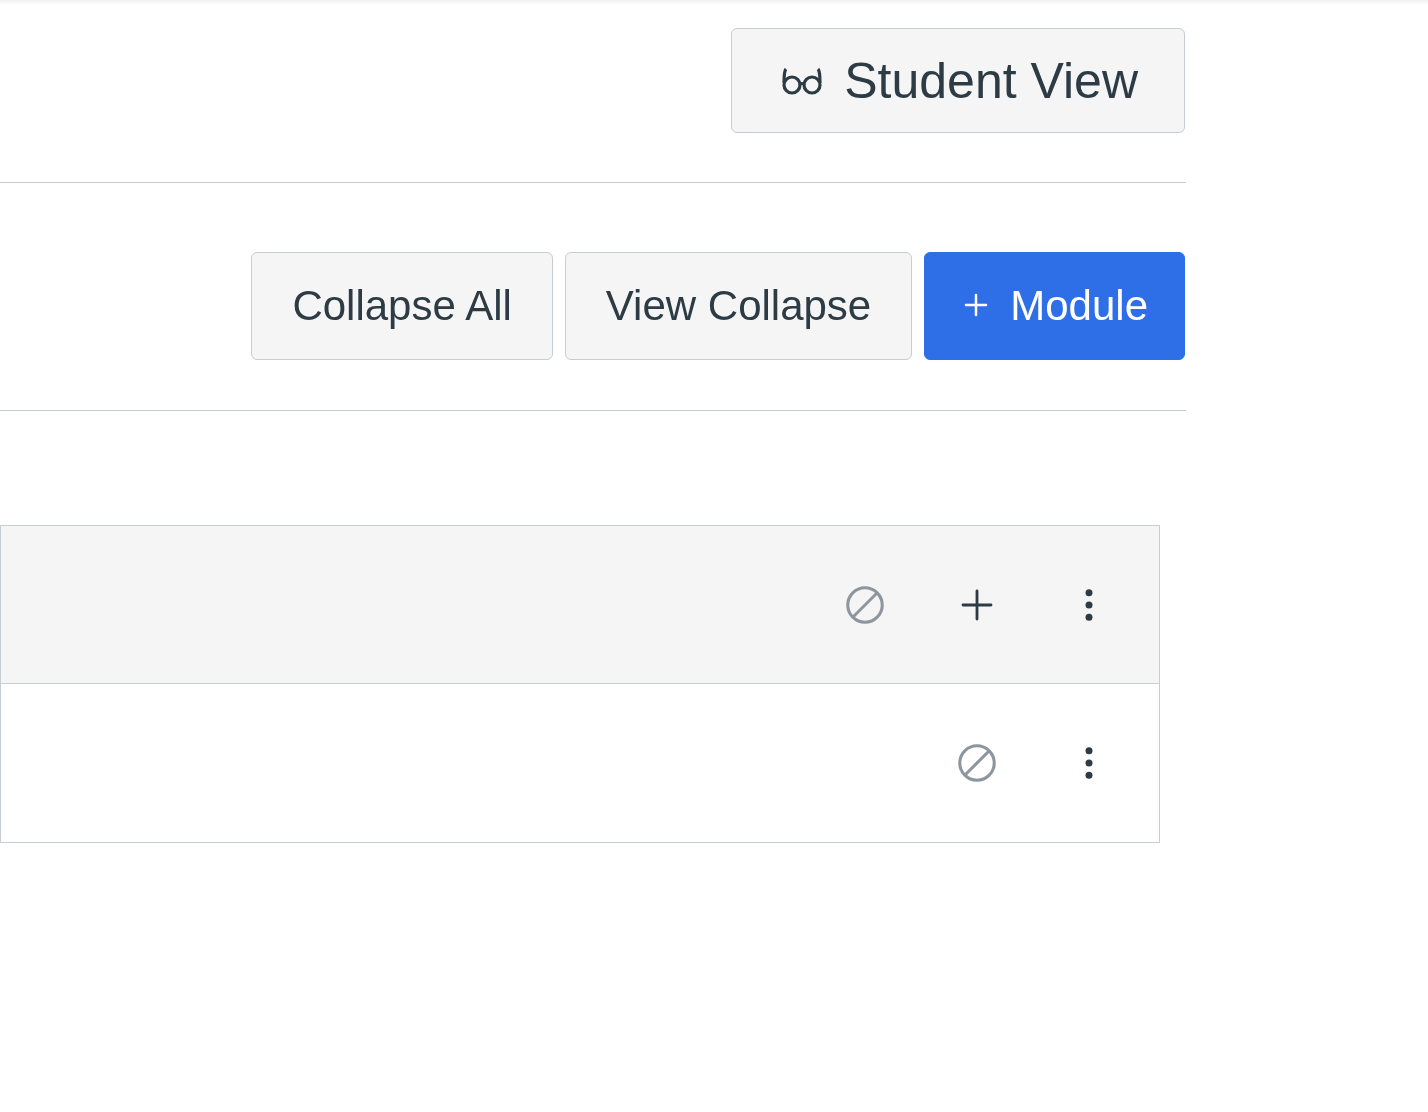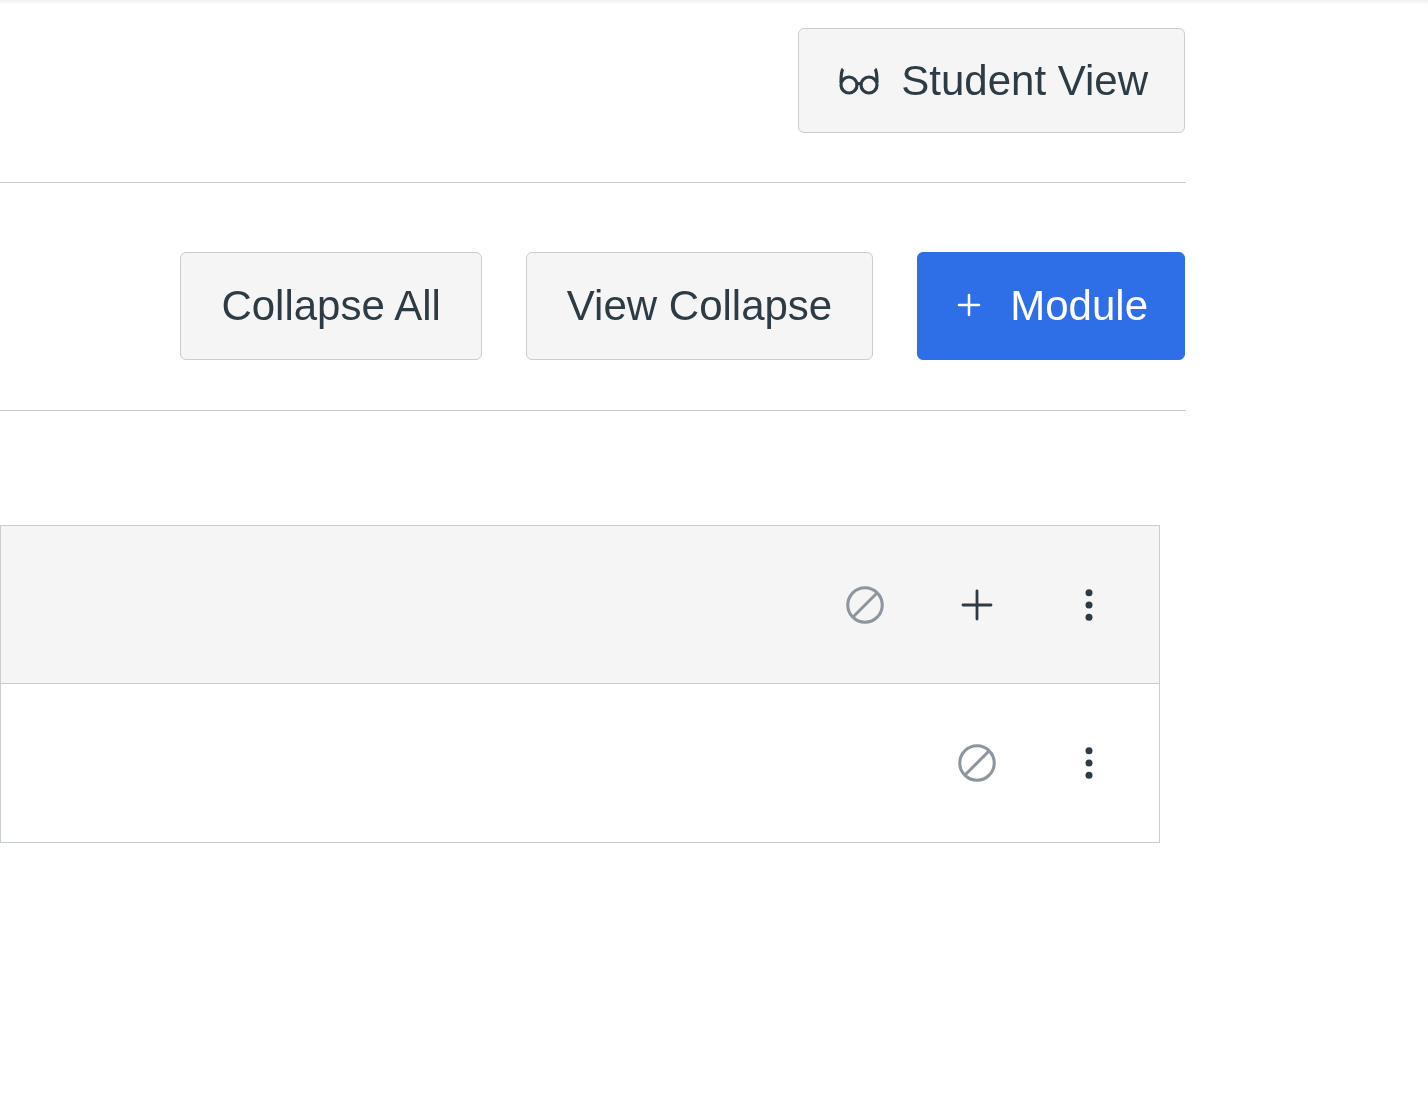--- a/index.html
+++ b/index.html
@@ -21,30 +21,30 @@
       left: 0;
       right: 0;
       height: 5px;
       background: linear-gradient(to bottom, rgba(0,0,0,0.06), rgba(0,0,0,0));
     }
     .student-view-btn {
       position: absolute;
       top: 28px;
       right: 243px;
       height: 105px;
-      padding: 0 36px;
+      padding: 0 46px;
       border: 1px solid #c7cdd1;
       border-radius: 6px;
       background: #f5f5f5;
       display: inline-flex;
       align-items: center;
       gap: 18px;
       cursor: pointer;
       color: #2d3b45;
-      font-size: 42px;
+      font-size: 50px;
     }
     .student-view-btn .icon-holder {
       display: inline-flex;
       align-items: center;
       justify-content: center;
     }
     .divider-1 {
       position: absolute;
       top: 182px;
       left: 0;
@@ -65,29 +65,28 @@
       border-radius: 6px;
       background: #f5f5f5;
       color: #2d3b45;
       font-size: 42px;
       padding: 0 40px;
       display: inline-flex;
       align-items: center;
       justify-content: center;
       cursor: pointer;
       white-space: nowrap;
-      margin-left: 32px;
     }
     .btn-primary {
       background: #2e6fe8;
       color: #ffffff;
       border: 1px solid #2e6fe8;
       display: inline-flex;
       align-items: center;
-      gap: 26px;
+      gap: 19px;
       padding: 0 36px;
     }
     .divider-2 {
       position: absolute;
       top: 410px;
       left: 0;
       right: 242px;
       border-top: 1px solid #c7cdd1;
     }
     .module-box {

